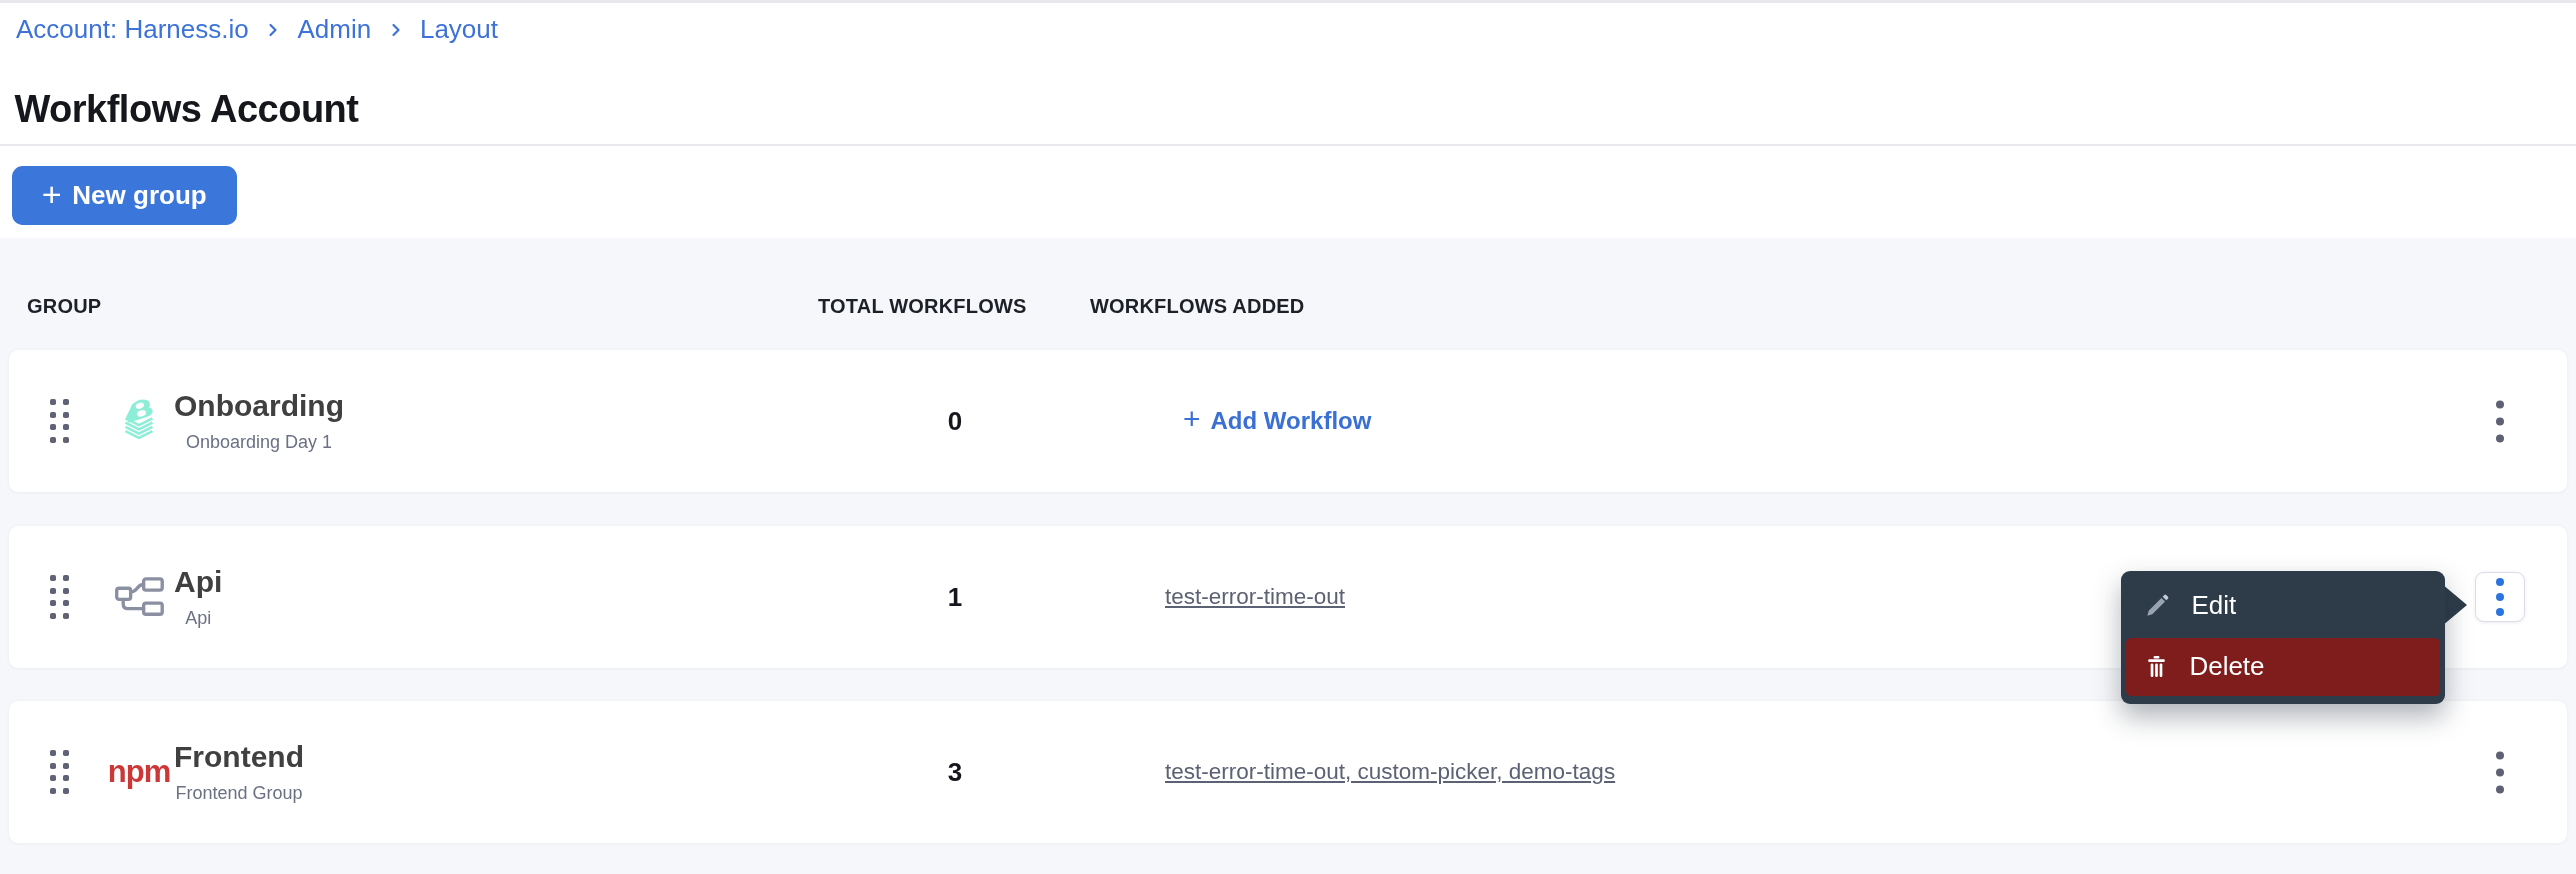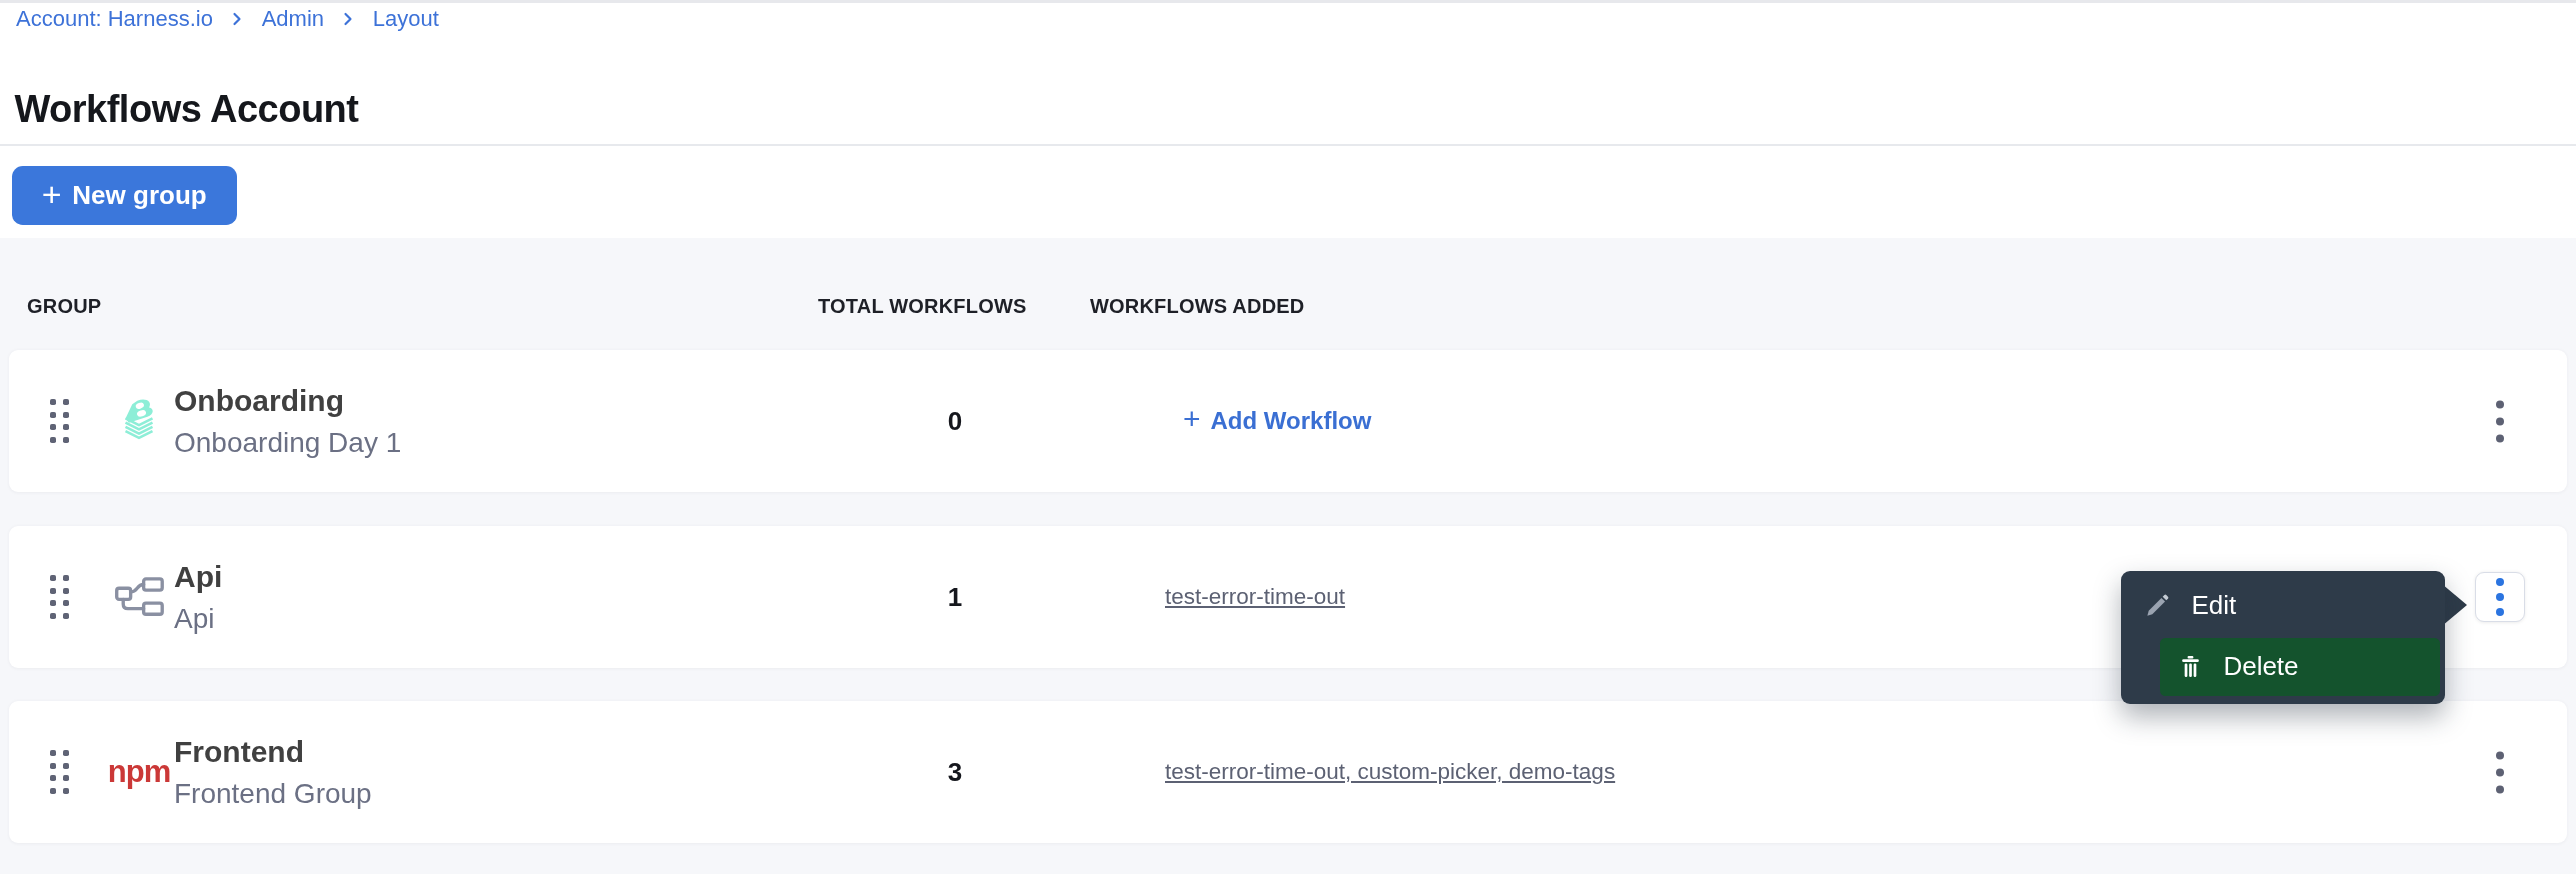--- a/index.html
+++ b/index.html
@@ -2,21 +2,21 @@
 <html style="font-size:14.4px"><head>
 <meta charset="utf-8">
 <style>
   html,body{margin:0;padding:0;}
   body{
     width:2576px;height:874px;position:relative;overflow:hidden;
     font-family:"Liberation Sans",sans-serif;background:#ffffff;
   }
   .top-strip{position:absolute;top:0;left:0;width:100%;height:2.7px;background:#e7e8ec;}
   
-  .breadcrumb{position:absolute;top:6px;left:16px;display:flex;align-items:center;gap:14.4px;font-size:22px;color:#3d72d8;justify-content:flex-end;}
+  .breadcrumb{position:absolute;top:14px;left:16px;display:flex;align-items:center;gap:14.4px;font-size:26px;color:#3d72d8;justify-content:flex-end;}
   .crumb{color:#3d72d8;text-decoration:none;cursor:pointer;}
   .crumb-sep{display:flex;align-items:center;}
   .crumb-sep svg{width:20px;height:20px;}
   .page-title{position:absolute;top:63px;left:14.4px;font-size:38px;font-weight:bold;color:#15171c;letter-spacing:-0.5px;}
   .divider{position:absolute;top:144px;left:0;width:100%;height:1.8px;background:#e7e9ed;}
   
   .new-group-btn{
     position:absolute;top:166px;left:11.7px;width:225px;height:59px;
     background:#3b77db;border:none;border-radius:10.8px;color:#fff;
     font-size:26px;font-weight:bold;font-family:"Liberation Sans",sans-serif;
@@ -39,21 +39,21 @@
   .card.row3{top:463px;}
   .drag-handle{
     position:absolute;left:41px;top:50%;transform:translateY(-50%);
     display:grid;grid-template-columns:repeat(2,6.3px);grid-auto-rows:6.3px;gap:6.3px;cursor:grab;
   }
   .drag-dot{width:6.3px;height:6.3px;border-radius:1.8px;background:#5f6375;}
   .row-icon{position:absolute;left:101px;top:50%;transform:translateY(-50%);width:58px;height:58px;display:flex;align-items:center;justify-content:center;}
   .npm-text{font-size:31px;font-weight:bold;color:#cb3837;letter-spacing:-0.9px;}
   .name-block{position:absolute;left:165px;top:50%;transform:translateY(-50%);}
   .row-name{font-size:30px;font-weight:bold;color:#404040;}
-  .row-desc{font-size:28px;color:#6b7084;margin-top:9px;}
+  .row-desc{font-size:18px;color:#6b7084;margin-top:9px;text-align:center;}
   .row-count{position:absolute;left:856px;width:180px;text-align:center;top:50%;transform:translateY(-50%);font-size:26px;font-weight:bold;color:#15171d;}
   .row-added{position:absolute;left:1156px;top:50%;transform:translateY(-50%);font-size:22.5px;color:#5c6173;text-decoration:underline;}
   .add-workflow{position:absolute;left:1174px;top:50%;transform:translateY(-50%);display:flex;align-items:center;gap:10px;color:#3a6fd3;font-size:24px;font-weight:bold;cursor:pointer;}
   .add-workflow .plus{font-size:30px;font-weight:400;margin-top:-2.7px;}
   .kebab{
     position:absolute;left:2470px;top:50%;transform:translateY(-50%);
     width:41px;height:63px;display:flex;flex-direction:column;align-items:center;justify-content:center;gap:9px;cursor:pointer;
   }
   .kebab .dot{width:8px;height:8px;border-radius:50%;background:#5d6173;}
   .kebab-active{
@@ -70,21 +70,21 @@
   }
   .menu-arrow{
     position:absolute;left:2442px;top:584px;width:0;height:0;z-index:5;
     border-top:21px solid transparent;border-bottom:21px solid transparent;border-left:25px solid #2e3b49;
   }
   .menu-item{
     height:58px;display:flex;align-items:center;gap:20px;padding-left:18px;
     border-radius:5.4px;color:#ffffff;font-size:26px;cursor:pointer;
   }
   .menu-item.edit{margin-bottom:3.6px;}
-  .menu-item.danger{background:#14532d;margin-left:34px;}
+  .menu-item.danger{background:#7f1d1d;}
   .menu-item svg{flex:0 0 auto;}
 </style>
 </head>
 <body>
 
 <div class="top-strip"></div>
 
 <nav class="breadcrumb">
   <a class="crumb">Account: Harness.io</a>
   <span class="crumb-sep">

